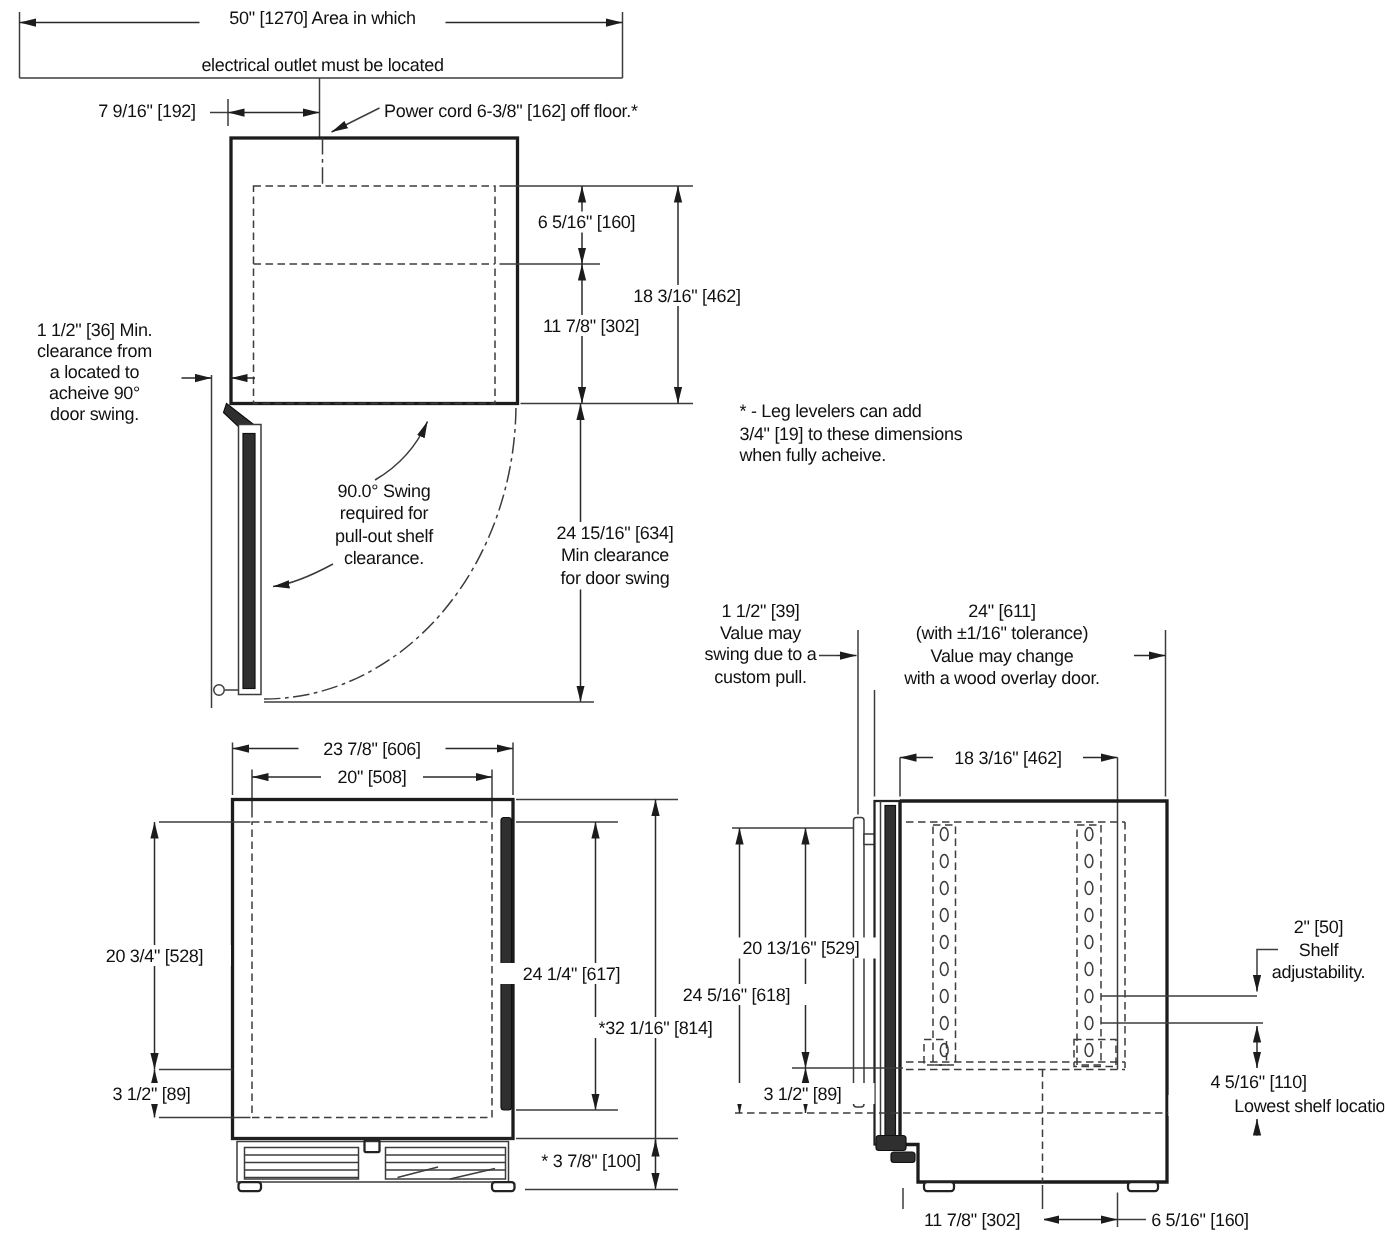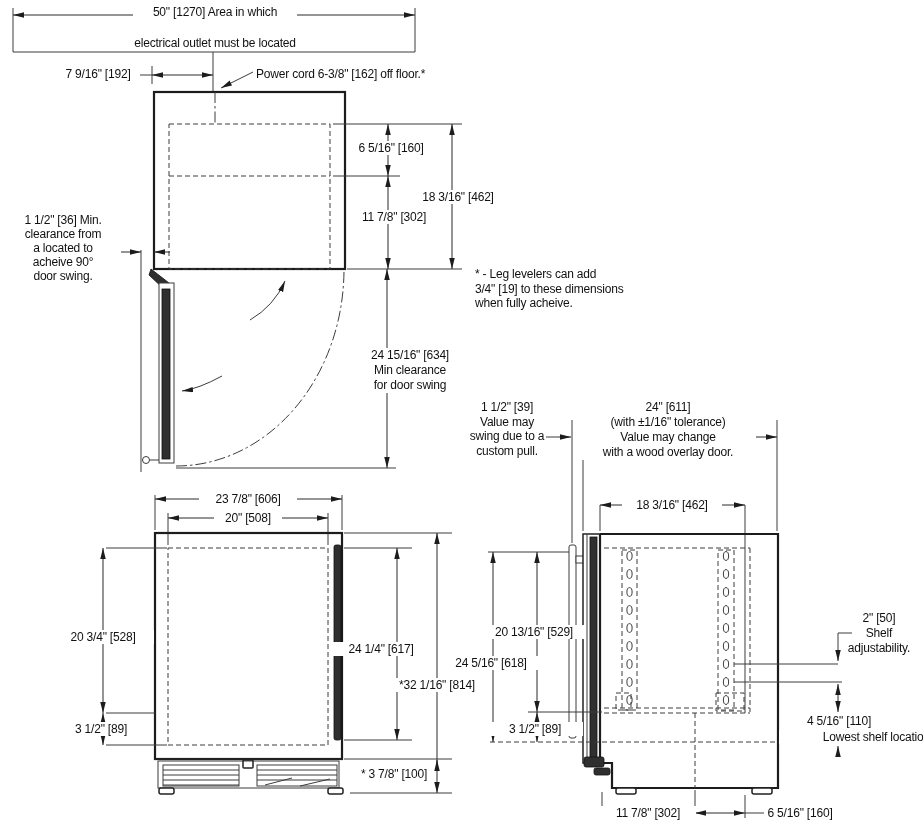--- a/index.html
+++ b/index.html
@@ -203,26 +203,32 @@
 <div class="lbl bg" style="left:414px;top:190px;width:88px;">18 3/16" [462]</div>
 <div class="lbl bg" style="left:352px;top:210px;width:84px;">11 7/8" [302]</div>
 
 <div class="lbl" style="left:8px;top:213px;width:110px;">
   <div>1 1/2" [36]  Min.</div>
       <div>clearance from</div>
   <div>a located to</div>
       <div>acheive 90°</div>
   <div>door swing.</div>
 </div>
+<div class="lbl lh15" style="left:213px;top:320px;width:86px;">
+  <div>90.0° Swing</div>
+      <div>required for</div>
+  <div>pull-out shelf</div>
+      <div>clearance.</div>
+</div>
 <div class="lbl bg lh15" style="left:361px;top:348px;width:98px;">
   <div>24 15/16" [634]</div>
       <div>Min clearance</div>
   <div>for door swing</div>
 </div>
-<div class="lbl left lh145" style="left:475px;top:267px;width:170px;">
+<div class="lbl left lh145" style="left:493px;top:267px;width:170px;">
   <div>* - Leg levelers can add</div>
       <div>3/4" [19] to these dimensions</div>
       <div>when fully acheive.</div>
 </div>
 
 <div class="lbl lh145" style="left:450px;top:400px;width:114px;">
   <div>1 1/2" [39]</div>
       <div>Value may</div>
   <div>swing due to a</div>
       <div>custom pull.</div>

